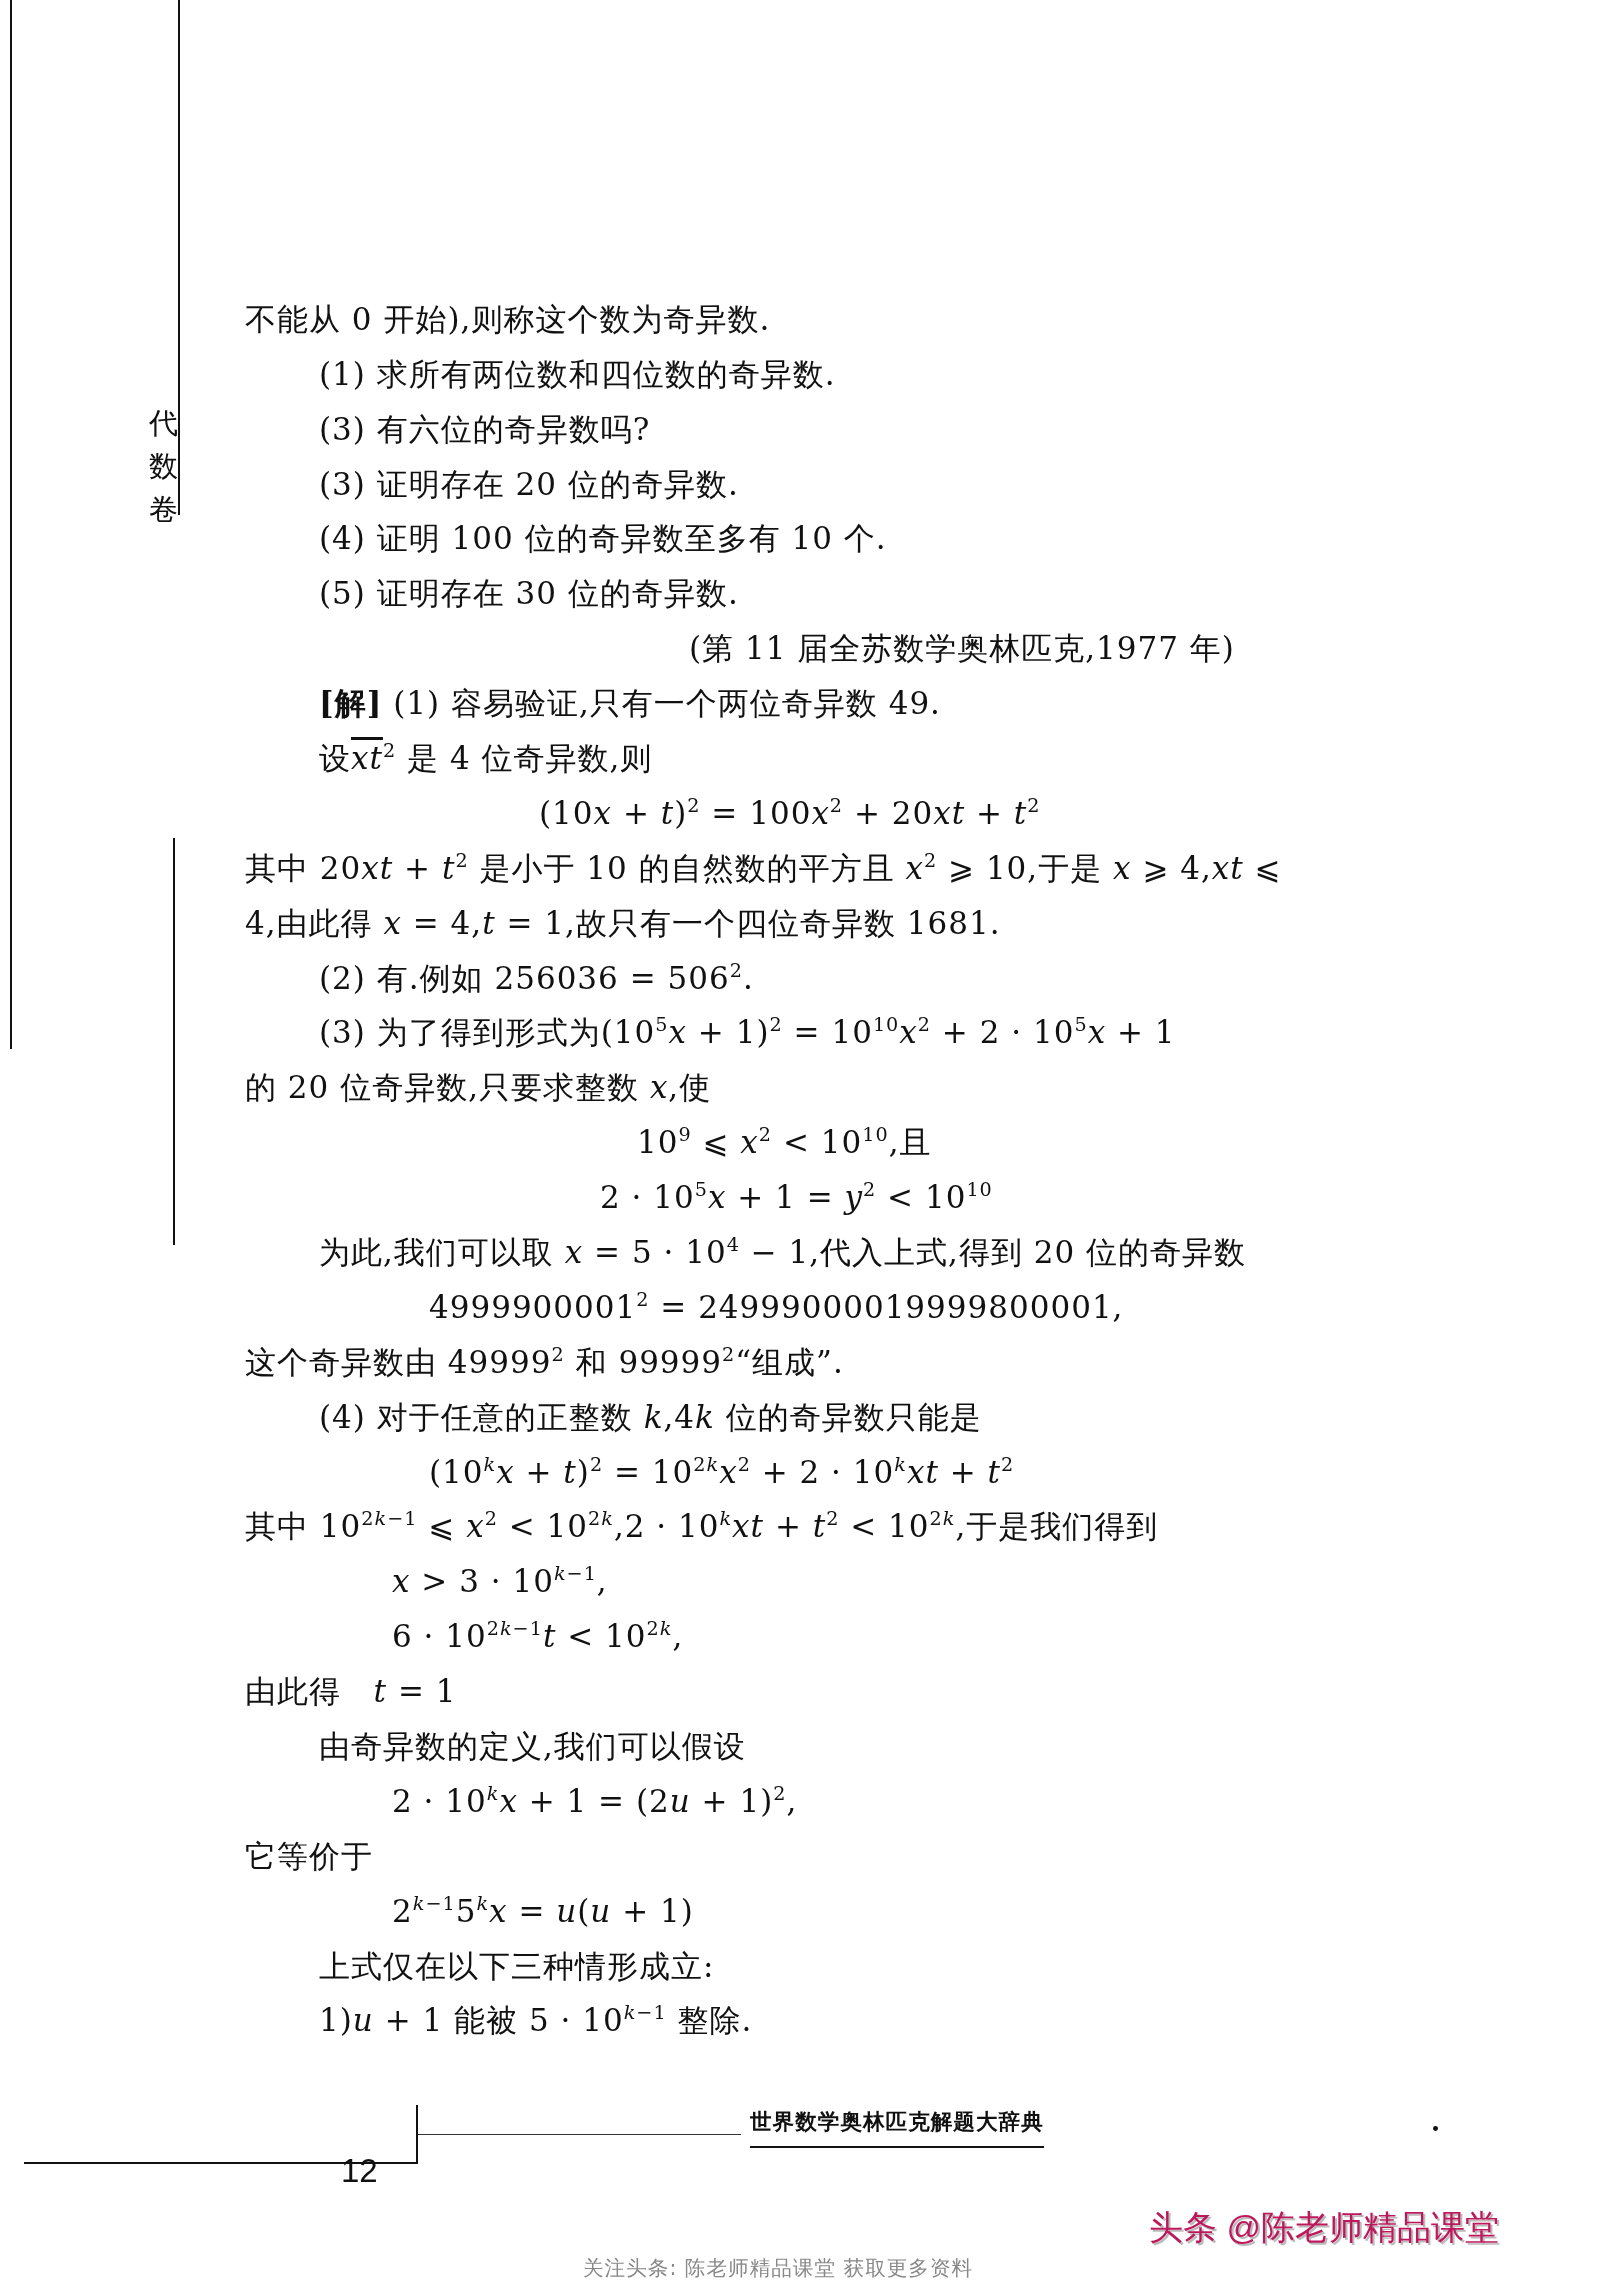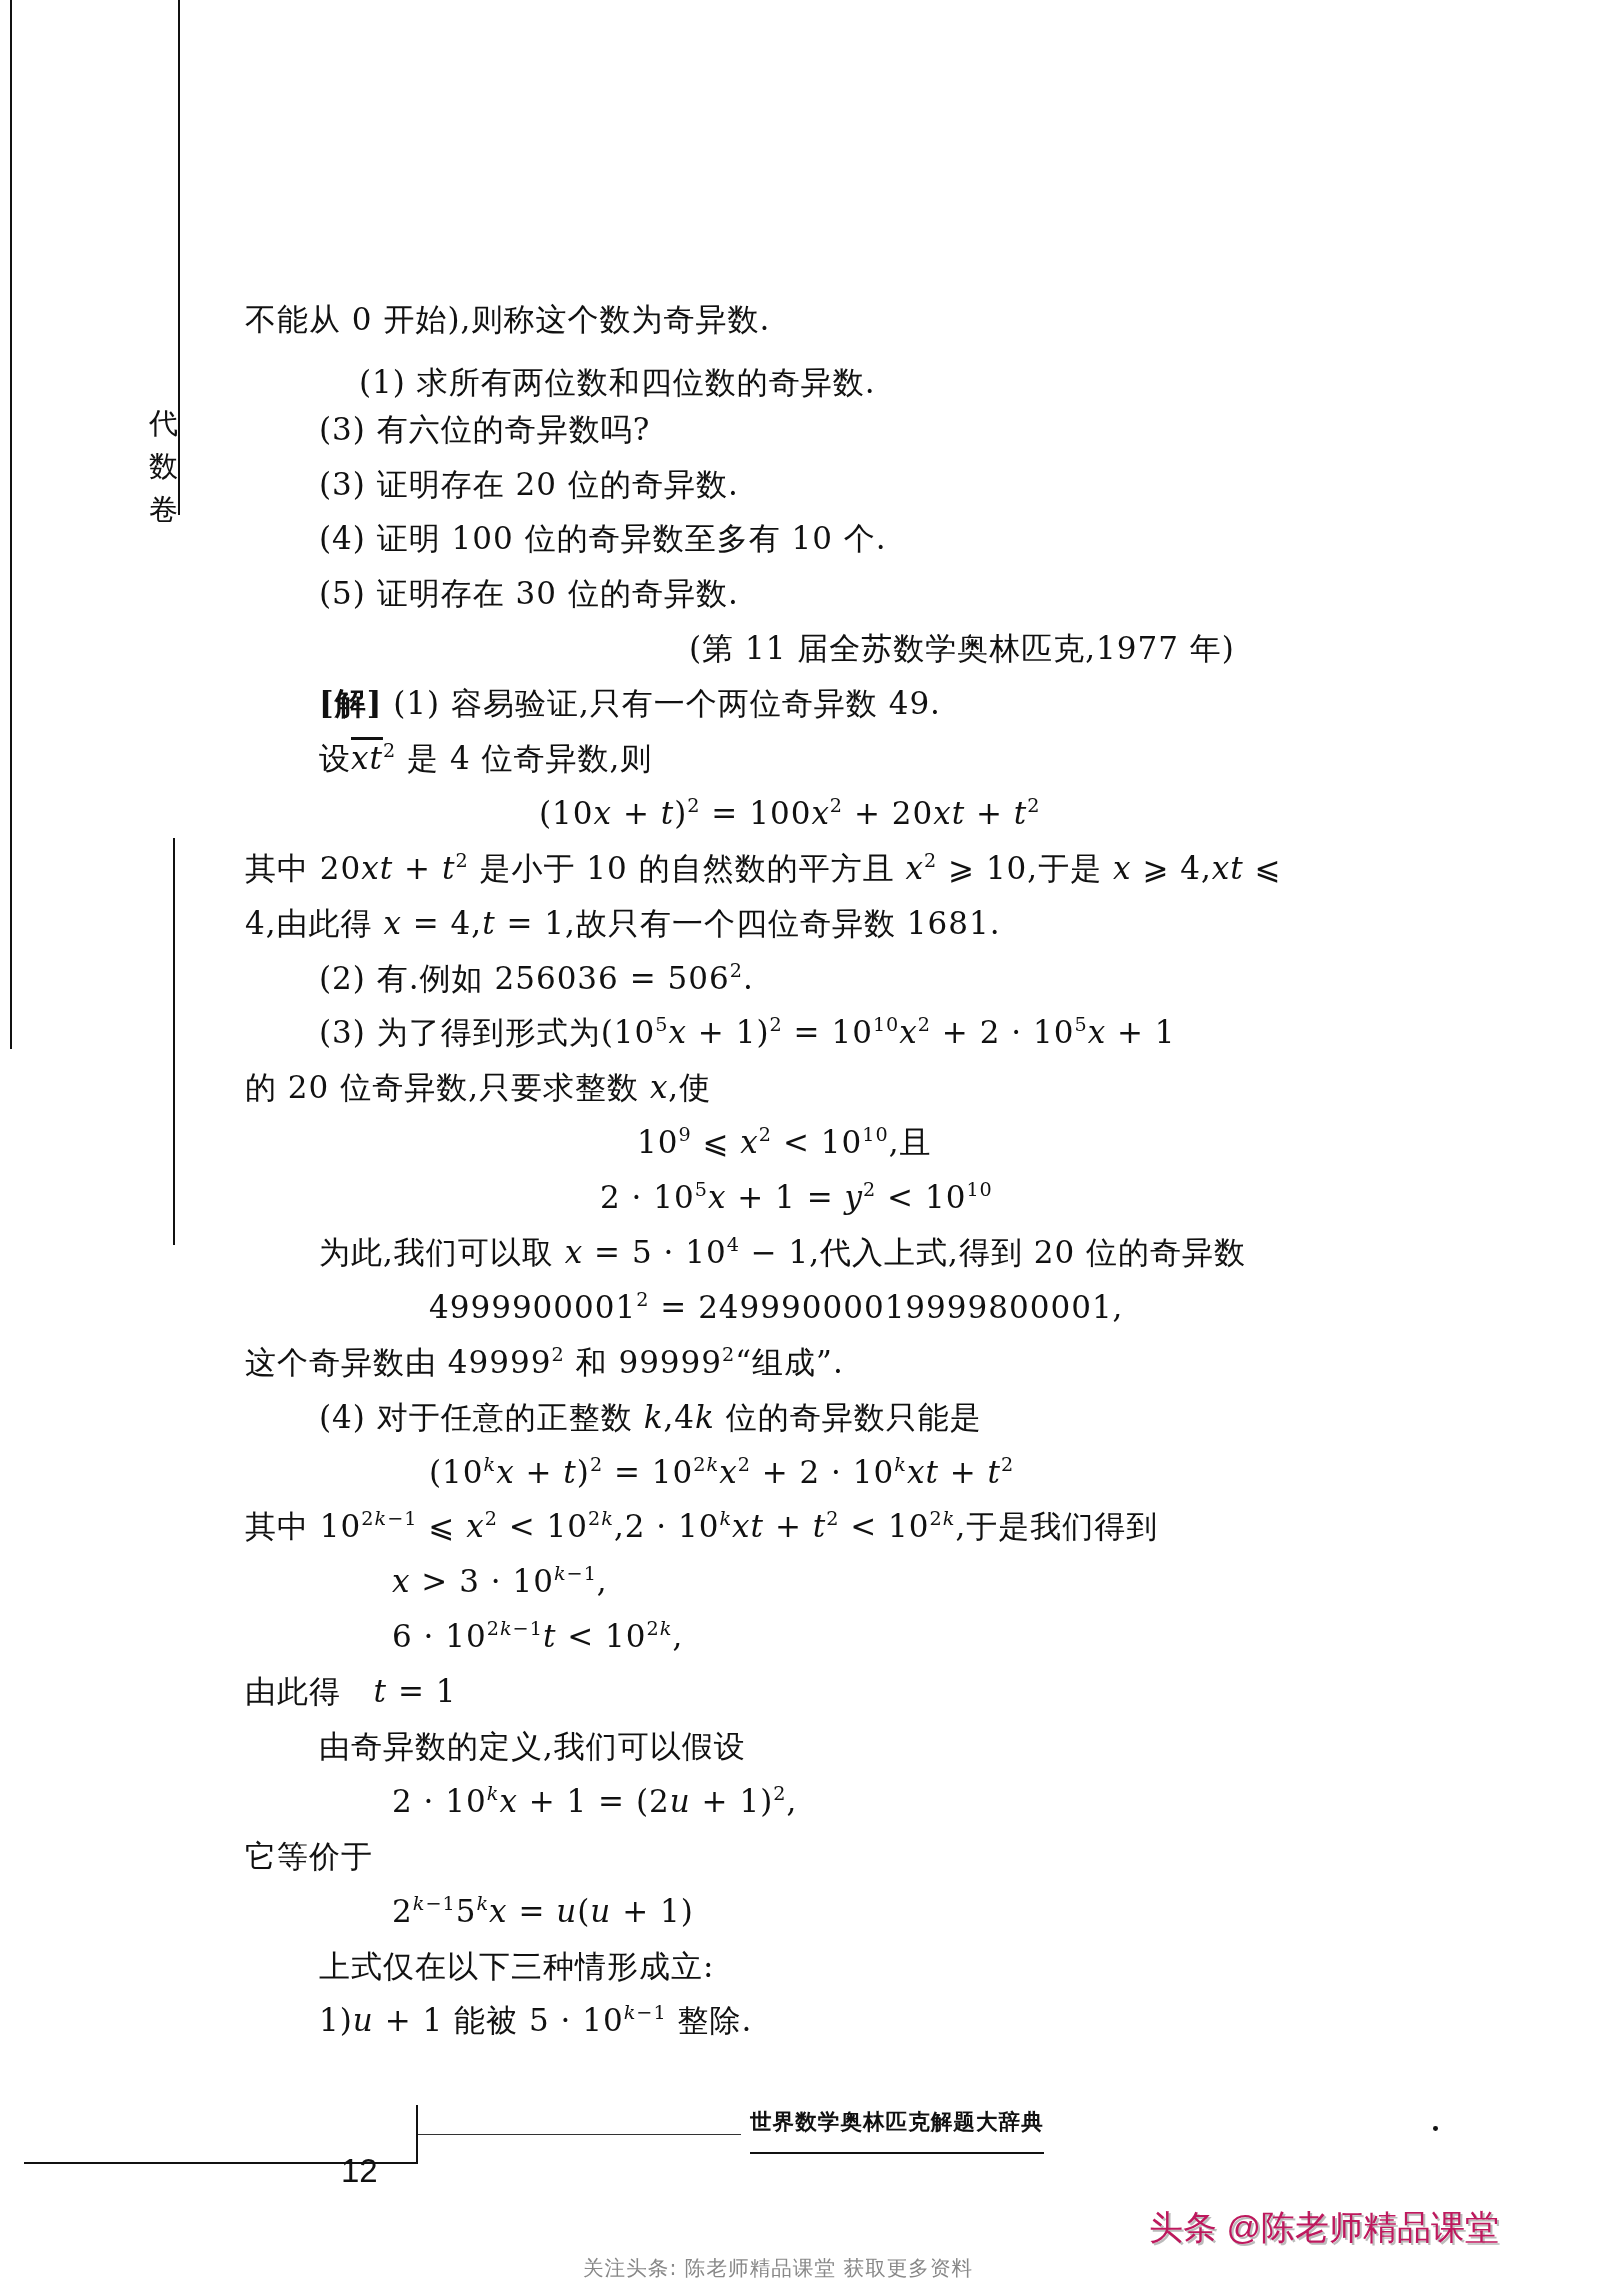--- a/index.html
+++ b/index.html
@@ -5,41 +5,41 @@
   html, body { margin:0; padding:0; background:#ffffff; }
   body { width:1600px; height:2287px; position:relative; overflow:hidden;
          font-family:"DejaVu Serif", "Liberation Serif", serif; color:#111; }
   .line { position:absolute; white-space:nowrap; font-size:31px; line-height:39px; letter-spacing:1px; }
   .math i, i { font-style:italic; }
   sup { font-size:0.62em; vertical-align:0.6em; line-height:0; }
   .vrule { position:absolute; background:#111; }
   .hrule { position:absolute; background:#111; }
   .side-label { position:absolute; font-size:29px; line-height:43px; width:33px; text-align:center; font-family:"DejaVu Serif", serif; }
   .page-num { position:absolute; font-family:"Liberation Sans", sans-serif; font-size:33px; }
-  .book-title { position:absolute; font-family:"DejaVu Sans", sans-serif; font-weight:bold; font-size:21.6px; letter-spacing:1px; border-bottom:2px solid #111; padding-bottom:16px; }
+  .book-title { position:absolute; font-family:"DejaVu Sans", sans-serif; font-weight:bold; font-size:21.6px; letter-spacing:1px; border-bottom:2px solid #111; padding-bottom:10px; }
   .watermark { position:absolute; font-family:Liberation Sans, sans-serif; font-size:34px; color:#be185d; text-shadow:2px 2px 0 #bbb; }
   .footer-note { position:absolute; font-family:"DejaVu Sans", sans-serif; font-size:20.6px; color:#888; letter-spacing:1px;margin-left:32px; }
   .dot { position:absolute; width:4.9px; height:4.9px; background:#111; border-radius:50%; }
 </style>
 </head>
 <body>
 
 <div class="vrule" style="left:9.8px; top:0; width:2px; height:1049px;"></div>
 <div class="vrule" style="left:178px; top:0; width:2px; height:515px;"></div>
 <div class="vrule" style="left:173px; top:838px; width:2px; height:407px;"></div>
 
 <div style="position:absolute; left:147px; top:402px;">
   <div class="side-label" style="position:relative;">代</div>
   <div class="side-label" style="position:relative;">数</div>
   <div class="side-label" style="position:relative;">卷</div>
 </div>
 
 <div id="text-body">
     <div class="line math" style="left: 245px; top: 300px;">不能从 0 开始),则称这个数为奇异数.</div>
-    <div class="line math" style="left: 319px; top: 363px; margin-left: 40px;">(1)  求所有两位数和四位数的奇异数.</div>
+    <div class="line math" style="left: 319px; top: 355px;">(1)  求所有两位数和四位数的奇异数.</div>
     <div class="line math" style="left: 319px; top: 410px;">(3)  有六位的奇异数吗?</div>
     <div class="line math" style="left: 319px; top: 465px;">(3)  证明存在 20 位的奇异数.</div>
     <div class="line math" style="left: 319px; top: 519px;">(4)  证明 100 位的奇异数至多有 10 个.</div>
     <div class="line math" style="left: 319px; top: 574px;">(5)  证明存在 30 位的奇异数.</div>
     <div class="line math" style="left: 681px; top: 629px; margin-left: 8px;">(第 11 届全苏数学奥林匹克,1977 年)</div>
     <div class="line math" style="left: 319px; top: 684px;"><b>[解]</b>  (1)  容易验证,只有一个两位奇异数 49.</div>
     <div class="line math" style="left: 319px; top: 739px;">设<span style="text-decoration:overline"><i>xt</i></span><sup>2</sup> 是 4 位奇异数,则</div>
     <div class="line math" style="left: 539px; top: 794px;">(10<i>x</i> + <i>t</i>)<sup>2</sup> = 100<i>x</i><sup>2</sup> + 20<i>xt</i> + <i>t</i><sup>2</sup></div>
     <div class="line math" style="left: 245px; top: 849px;">其中 20<i>xt</i> + <i>t</i><sup>2</sup> 是小于 10 的自然数的平方且 <i>x</i><sup>2</sup> ⩾ 10,于是 <i>x</i> ⩾ 4,<i>xt</i> ⩽</div>
     <div class="line math" style="left: 245px; top: 904px;">4,由此得 <i>x</i> = 4,<i>t</i> = 1,故只有一个四位奇异数 1681.</div>

